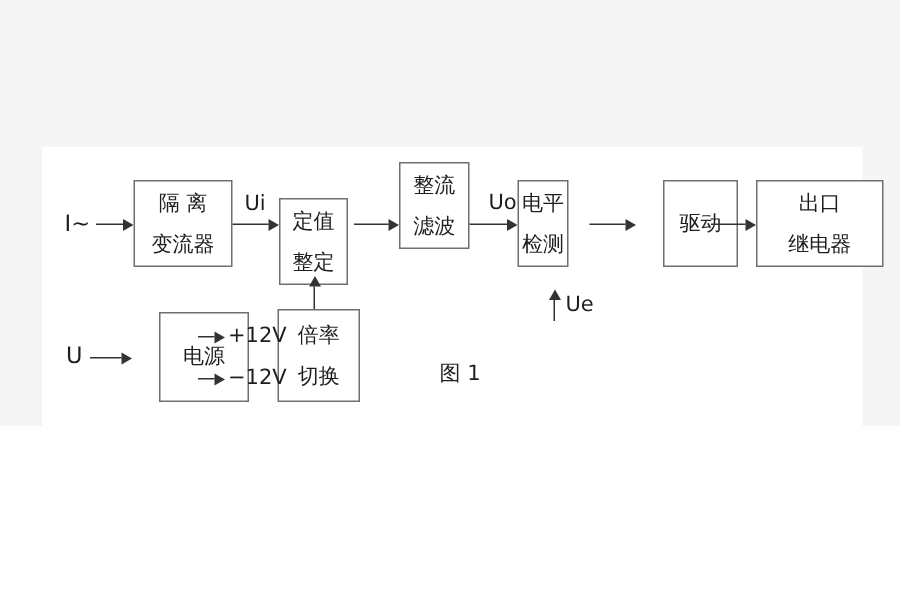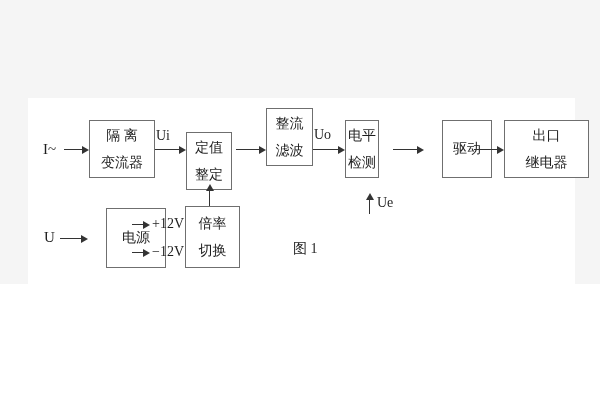--- a/index.html
+++ b/index.html
@@ -1,21 +1,21 @@
 <!DOCTYPE html>
 <html><head>
 <meta charset="utf-8">
 <style>
   html,body{margin:0;padding:0;}
   body{
     width:600px;height:400px;overflow:hidden;
     background:#ffffff;
     font-family:"DejaVu Sans","Liberation Sans",sans-serif;
   }
-  .stage{position:relative;width:600px;height:400px;font-family:Liberation Serif, serif;}
+  .stage{position:relative;width:600px;height:400px;}
   .photo-bg{
     position:absolute;left:0;top:0;width:600px;height:284px;
     background:#f5f5f5;
   }
   .panel{
     position:absolute;left:28px;top:98px;width:547px;height:186px;
     background:#ffffff;
   }
   .box{
     position:absolute;
@@ -26,21 +26,21 @@
     gap:13px;
     color:#1e1e1e;font-size:14px;line-height:1;
     box-sizing:border-box;
     white-space:nowrap;
   }
   .box.single{gap:0;margin-left:18px;}
   .lbl{
     position:absolute;color:#1e1e1e;font-size:14px;line-height:1;
     white-space:nowrap;
   }
-  .lbl.center{text-align:left;}
+  .lbl.center{text-align:center;}
   .harrow{
     position:absolute;height:1px;background:#333;
   }
   .harrow::after{
     content:"";position:absolute;right:-7px;top:-3.5px;width:0;height:0;
     border-left:7px solid #333;
     border-top:4px solid transparent;
     border-bottom:4px solid transparent;
   }
   .varrow{

